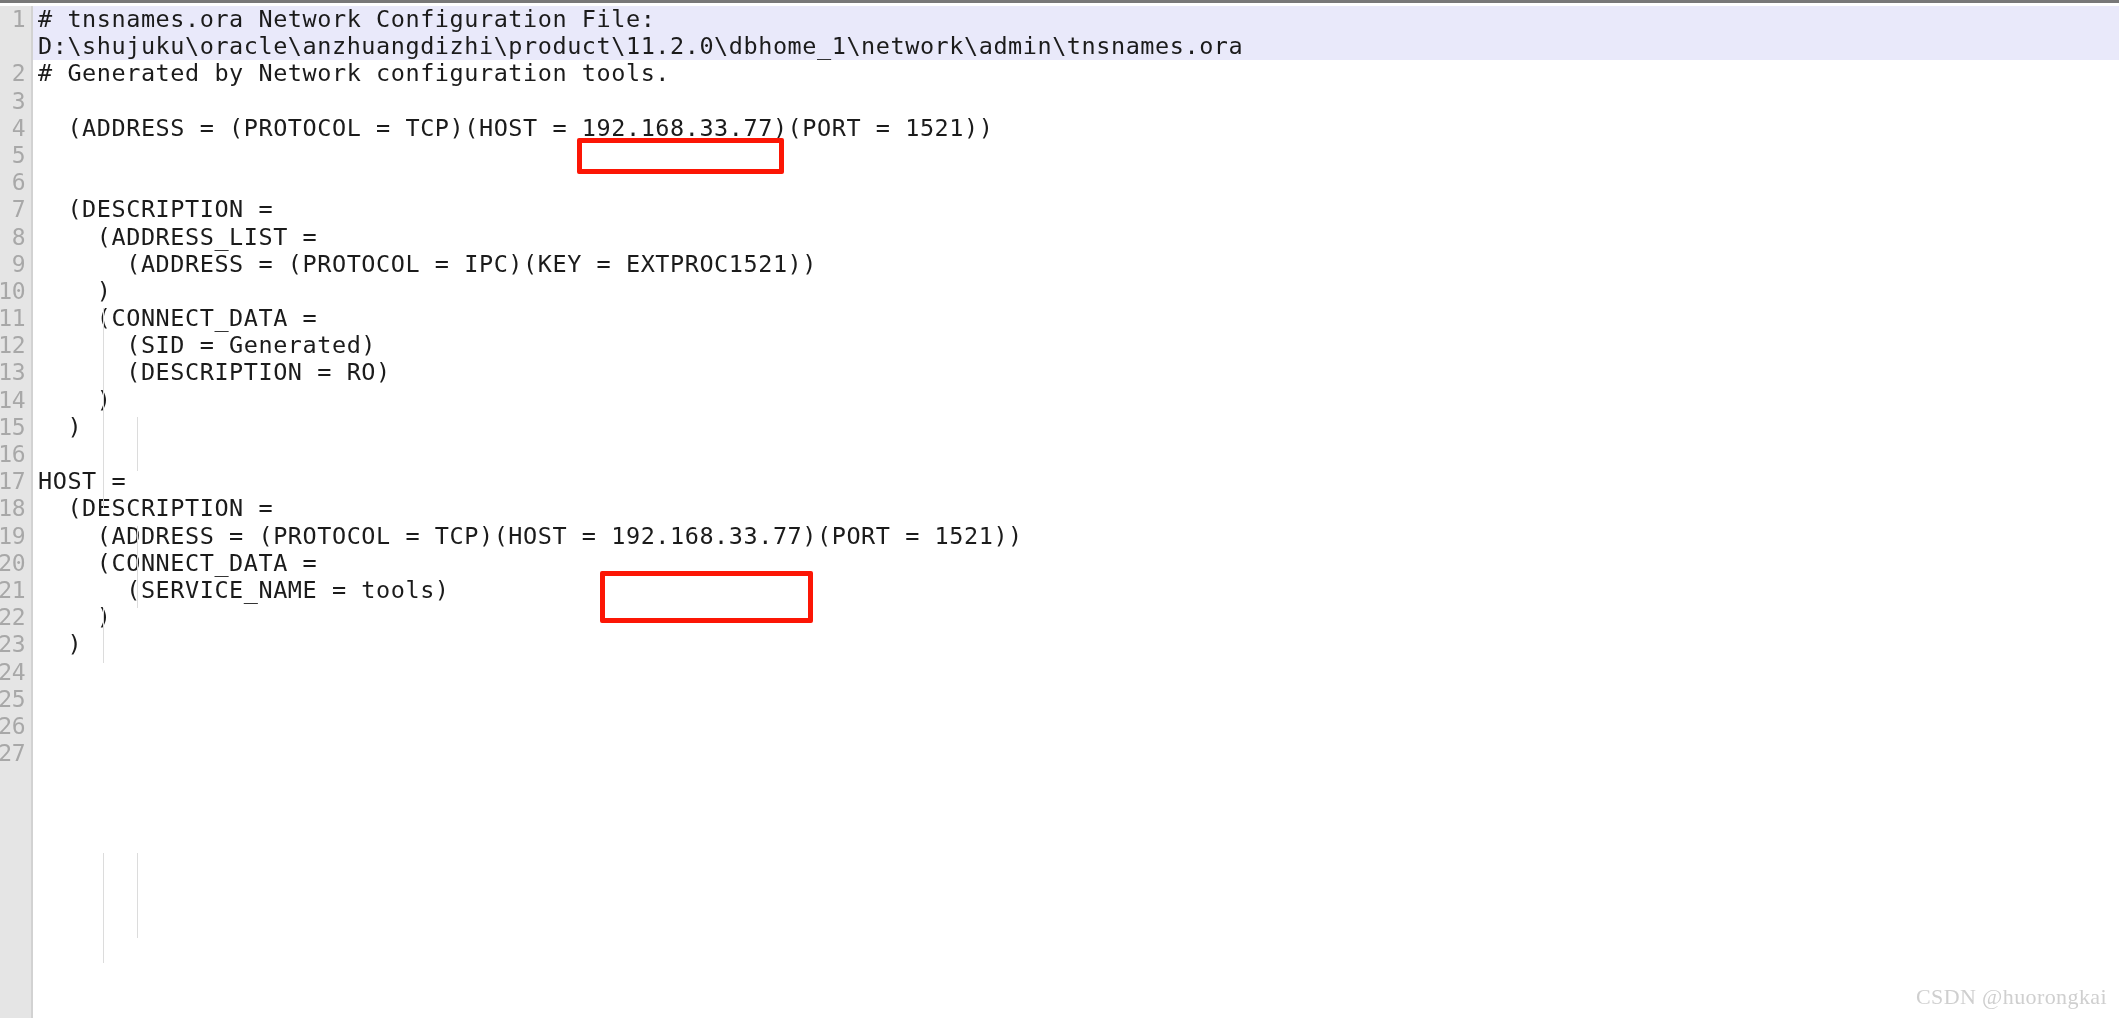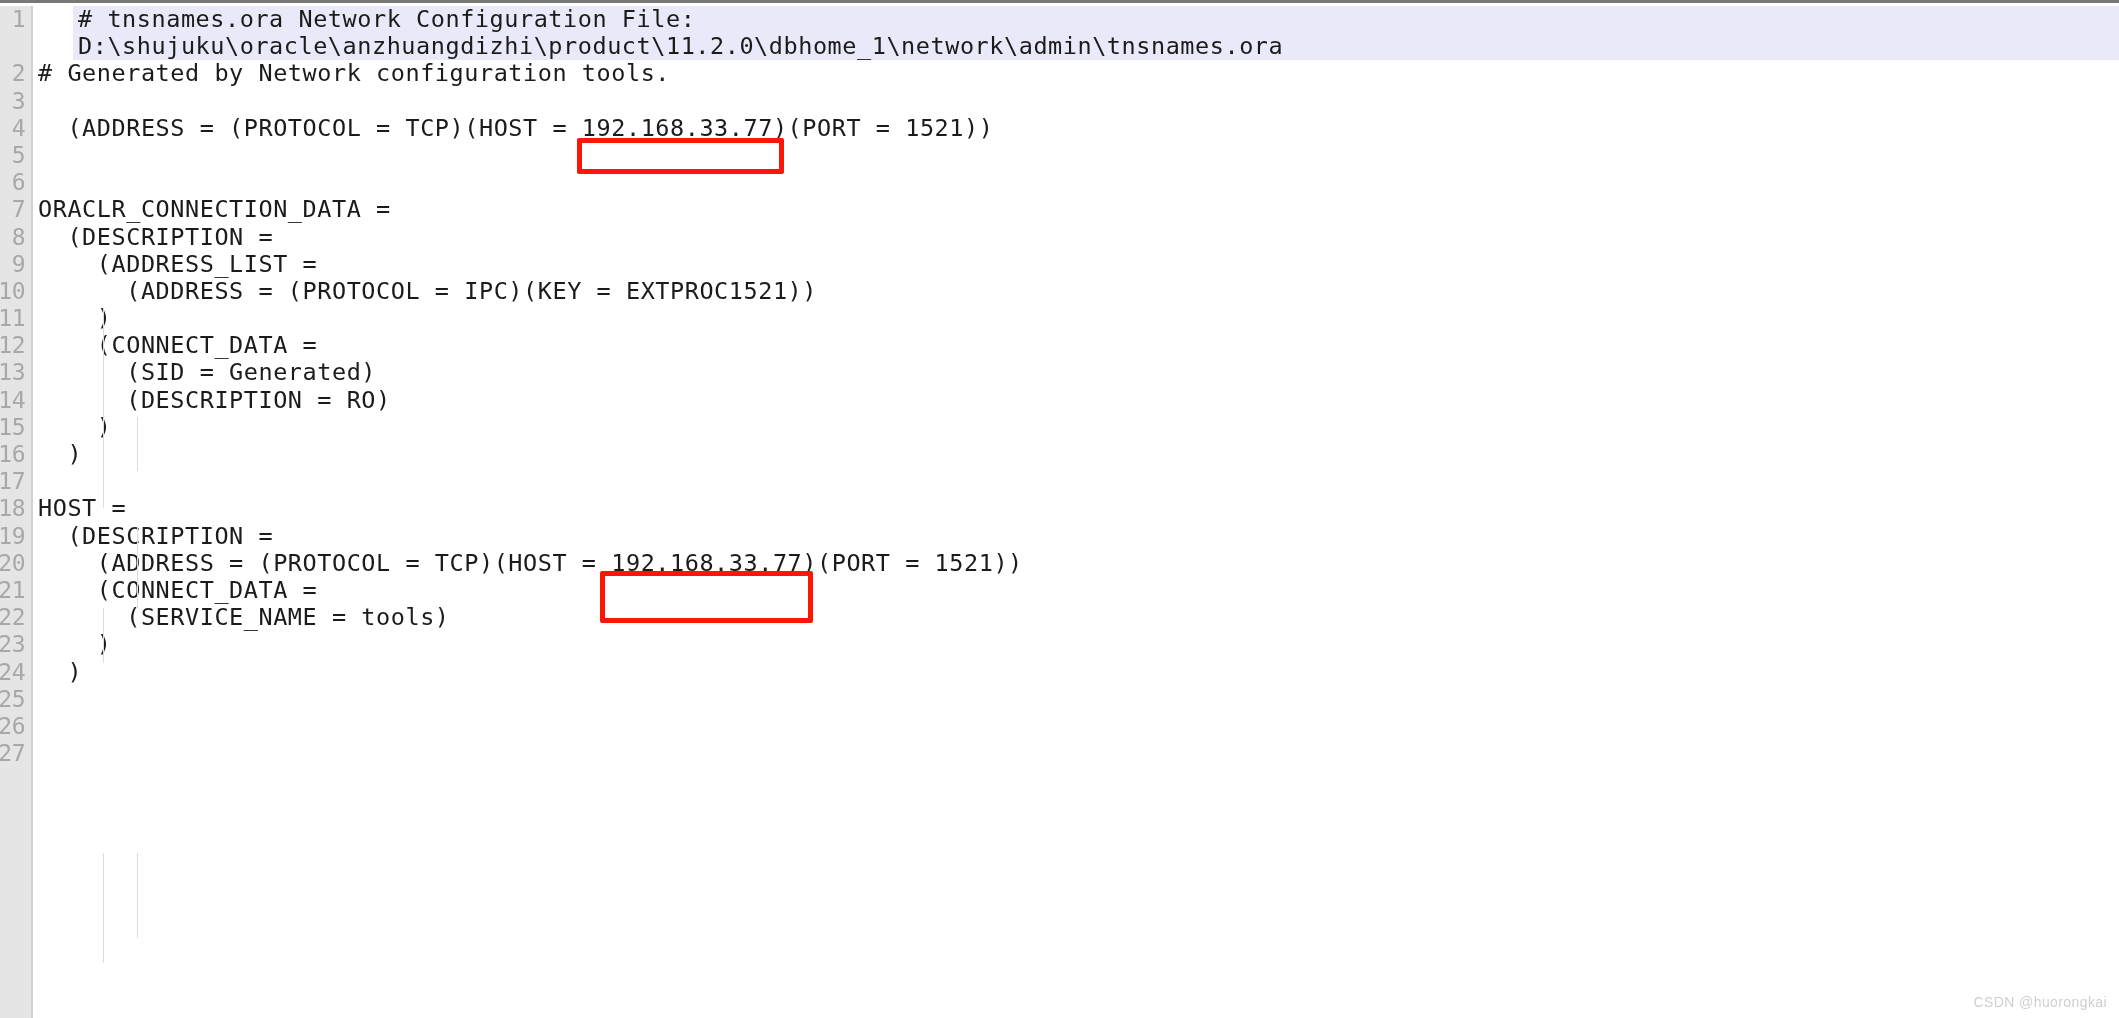--- a/index.html
+++ b/index.html
@@ -77,21 +77,20 @@
     line-height: 27.2px;
     font-size: 23.5px;
     color: #1b1b1b;
     white-space: pre;
     font-family: "DejaVu Sans Mono", "Liberation Mono", monospace;
     padding-left: 5px;
     letter-spacing: 0.55px;
   }
   .line.hl {
     background: #e9e9fa;
-    margin-left: 40px;
   }
 
   
   .guide {
     position: absolute;
     width: 1px;
     background: #dcdcdc;
     z-index: 2;
   }
 
@@ -103,22 +102,22 @@
     z-index: 4;
     background: transparent;
     border-radius: 2px;
   }
 
   
   .watermark {
     position: absolute;
     right: 12px;
     bottom: 8px;
-    font-family: Liberation Sans, sans-serif;
-    font-size: 14px;
+    font-family: Liberation Serif, serif;
+    font-size: 22px;
     color: #cfcfcf;
     letter-spacing: 0.4px;
     z-index: 5;
     white-space: pre;
   }
 </style>
 </head>
 <body>
 
 <div id="editor">
@@ -159,21 +158,20 @@
 
   <div class="code">
     <div id="code-lines">
         <div class="line hl"># tnsnames.ora Network Configuration File:</div>
         <div class="line hl">D:\shujuku\oracle\anzhuangdizhi\product\11.2.0\dbhome_1\network\admin\tnsnames.ora</div>
         <div class="line"># Generated by Network configuration tools.</div>
         <div class="line"></div>
         <div class="line">  (ADDRESS = (PROTOCOL = TCP)(HOST = 192.168.33.77)(PORT = 1521))</div>
         <div class="line"></div>
         <div class="line"></div>
-        <div class="line">ORACLR_CONNECTION_DATA =</div>
         <div class="line">  (DESCRIPTION =</div>
         <div class="line">    (ADDRESS_LIST =</div>
         <div class="line">      (ADDRESS = (PROTOCOL = IPC)(KEY = EXTPROC1521))</div>
         <div class="line">    )</div>
         <div class="line">    (CONNECT_DATA =</div>
         <div class="line">      (SID = Generated)</div>
         <div class="line">      (DESCRIPTION = RO)</div>
         <div class="line">    )</div>
         <div class="line">  )</div>
         <div class="line"></div>

